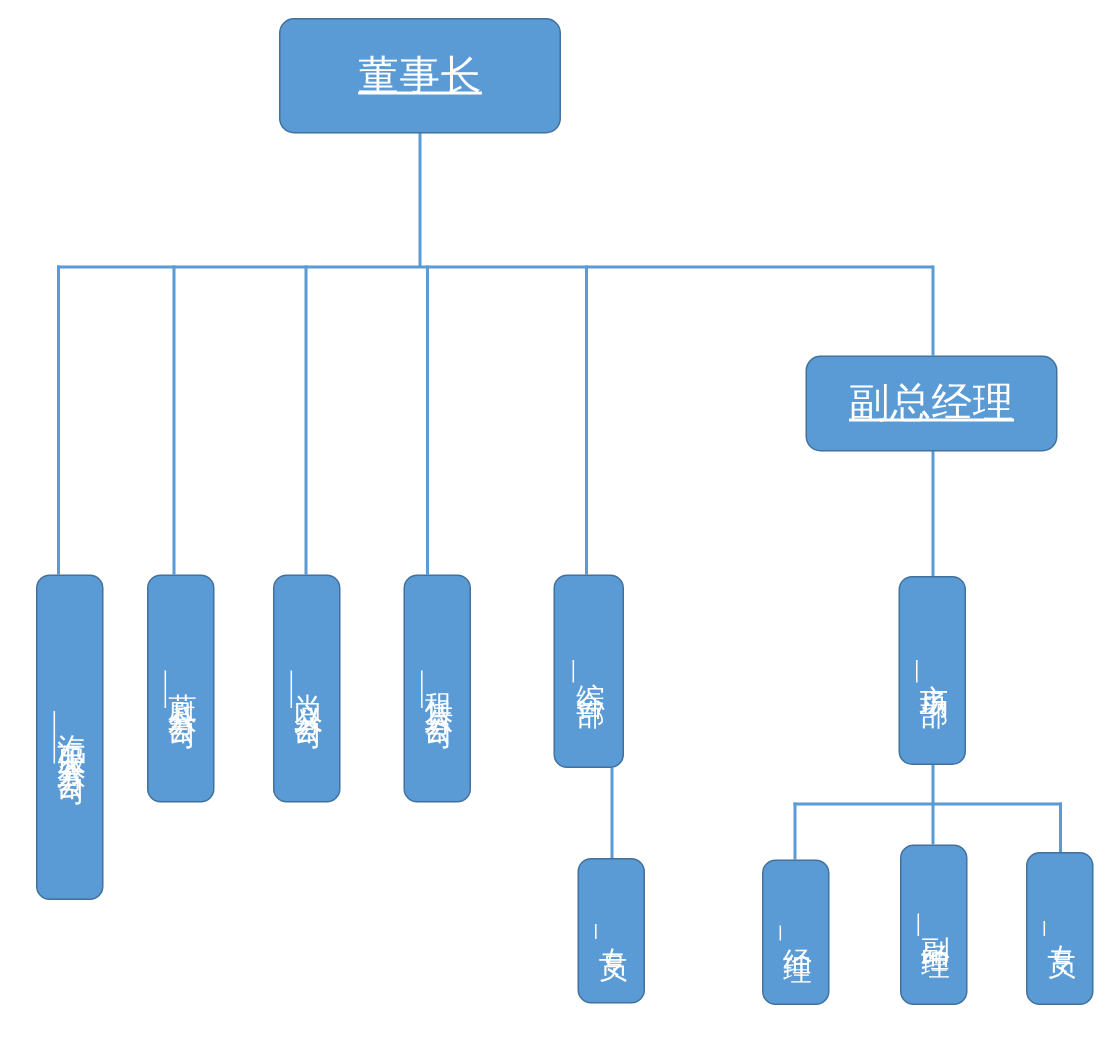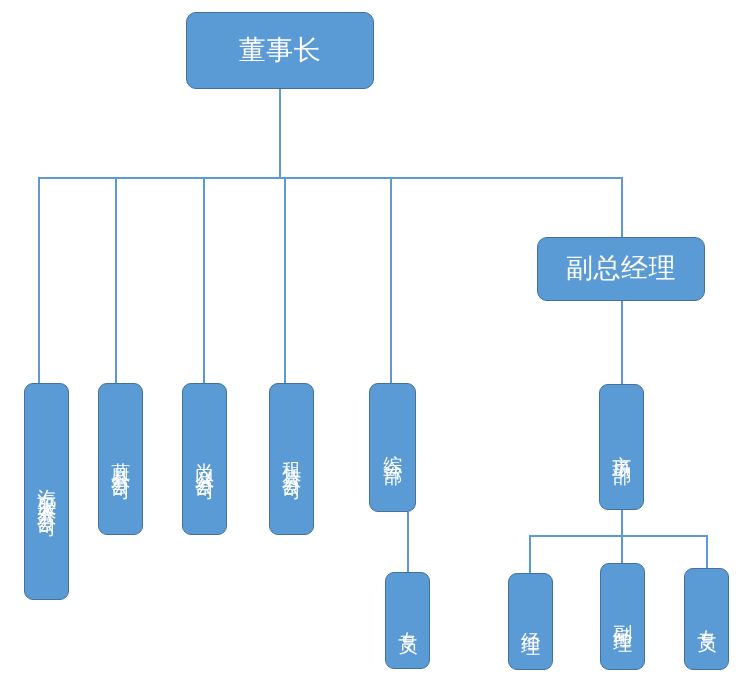--- a/index.html
+++ b/index.html
@@ -40,20 +40,21 @@
   .node.vertical {
     writing-mode: vertical-rl;
     text-orientation: upright;
     font-size: 19px;
     letter-spacing: 5px;
     border-radius: 9px;
   }
   .node-label {
     display: block;
     white-space: pre;
+    text-decoration: underline;
   }
   
   .conn {
     position: absolute;
     background: #5B9BD5;
     z-index: 1;
   }
   .conn.v { width: 2px; }
   .conn.h { height: 2px; }
 </style>

